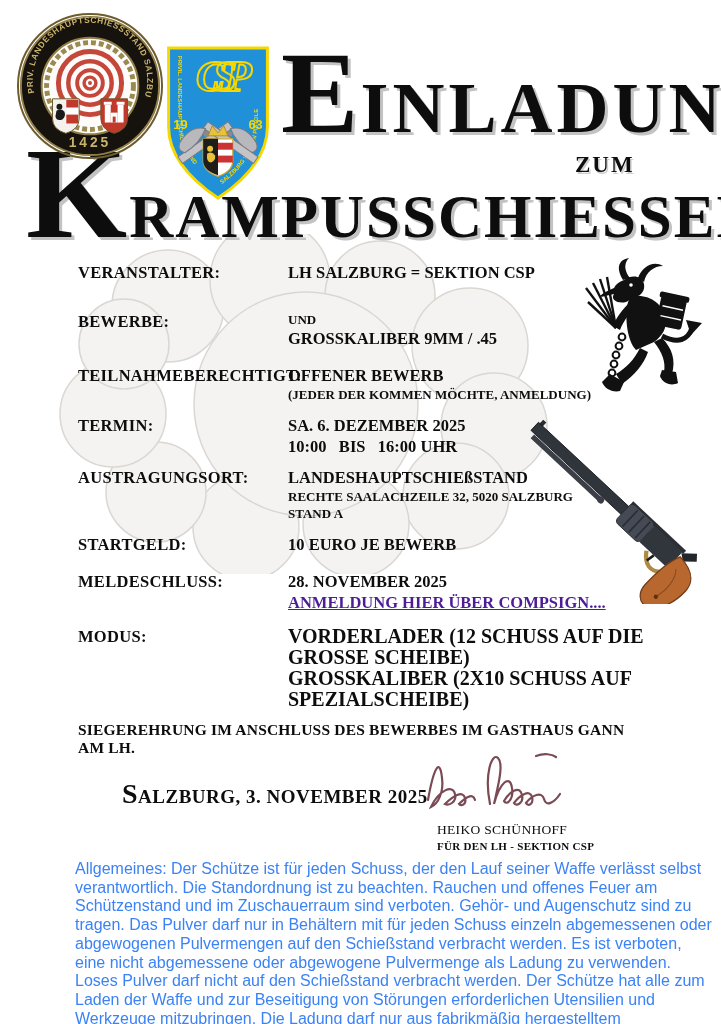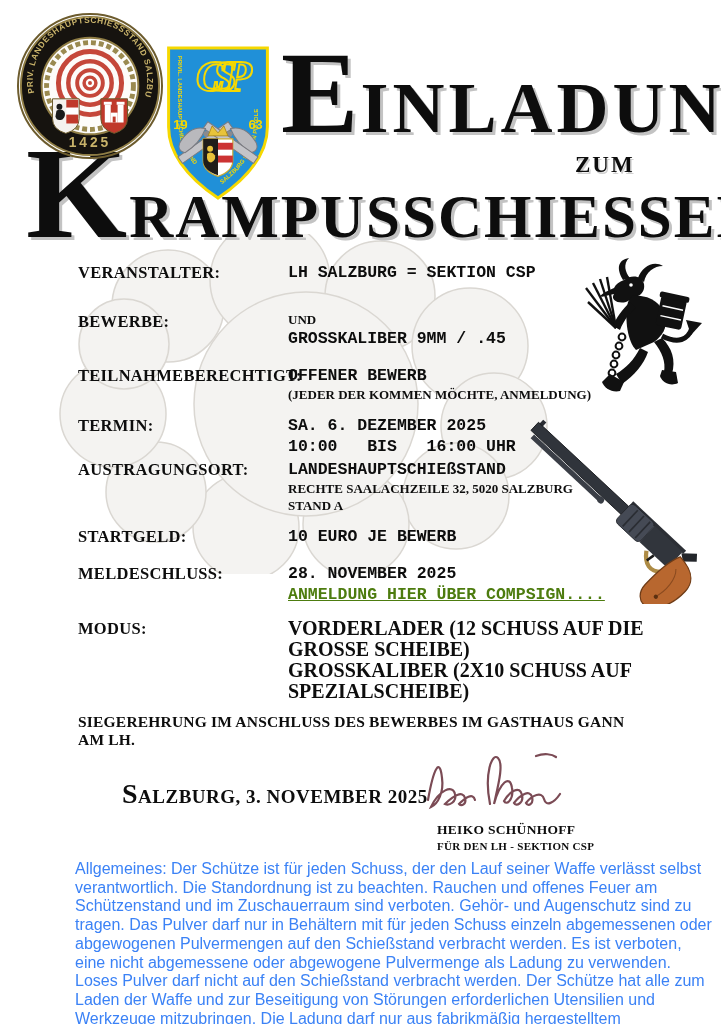--- a/index.html
+++ b/index.html
@@ -28,31 +28,31 @@
   .zum { position:absolute; left:575px; top:152px; z-index:2;
          font-size:23px; font-weight:bold; letter-spacing:2px;
          text-shadow:1.5px 1.5px 0 #cfcfcf; }
   
   .details { position:absolute; left:78px; top:262px; width:566px; z-index:2; }
   .row { display:flex; }
   .lbl { width:210px; flex:0 0 210px; font-weight:bold; font-size:16.5px;
          line-height:21px; letter-spacing:0.3px; }
   .vals { flex:1; }
   .vals > div { white-space:pre-wrap; }
-  .line-big   { font-weight:bold; font-size:16.5px; line-height:21px;font-family:Liberation Mono, monospace; }
+  .line-big   { font-weight:bold; font-size:16.5px; line-height:21px; }
   .line-med   { font-weight:bold; font-size:20px;   line-height:21px; }
   .line-small { font-weight:bold; font-size:13px;   line-height:17px; }
-  .link { color:#4d7c0f; text-decoration:underline; cursor:pointer; }
+  .link { color:#4c1d95; text-decoration:underline; cursor:pointer; }
   .award { font-weight:bold; font-size:15.5px; margin-top:8px; letter-spacing:0.2px; }
   
   .dateline { position:absolute; left:78px; top:778px; z-index:2;
               font-weight:bold; font-size:19px; letter-spacing:0.5px;margin-left:44px; }
   .dateline::first-letter { font-size:28px; }
   .sig-block { position:absolute; left:437px; top:822px; z-index:2; }
-  .sig-name { font-weight:bold; font-size:13.5px; letter-spacing:0.3px; }
+  .sig-name { font-weight:normal; font-size:13.5px; letter-spacing:0.3px; }
   .sig-role { font-weight:bold; font-size:11px; letter-spacing:0.3px; margin-top:2px; }
   
   .footer { position:absolute; left:75px; top:860px; width:640px; z-index:2;
             font-family:"Liberation Sans", sans-serif; font-size:16px;
             line-height:1.17; color:#3b82f6; }
 </style>
 </head>
 <body>
 
 <div class="page">
@@ -241,21 +241,21 @@
     </div>
 
     <div class="row" style="margin-bottom:12px">
       <div class="lbl">TEILNAHMEBERECHTIGT:</div>
       <div class="vals">
         <div class="line-big">OFFENER BEWERB</div>
         <div class="line-small">(JEDER DER KOMMEN MÖCHTE, ANMELDUNG)</div>
       </div>
     </div>
 
-    <div class="row" style="margin-bottom:2px">
+    <div class="row" style="margin-bottom:10px">
       <div class="lbl">TERMIN:</div>
       <div class="vals">
         <div class="line-big">SA. 6. DEZEMBER 2025</div>
         <div class="line-big">10:00   BIS   16:00 UHR</div>
       </div>
     </div>
 
     <div class="row" style="margin-bottom:12px">
       <div class="lbl">AUSTRAGUNGSORT:</div>
       <div class="vals">

